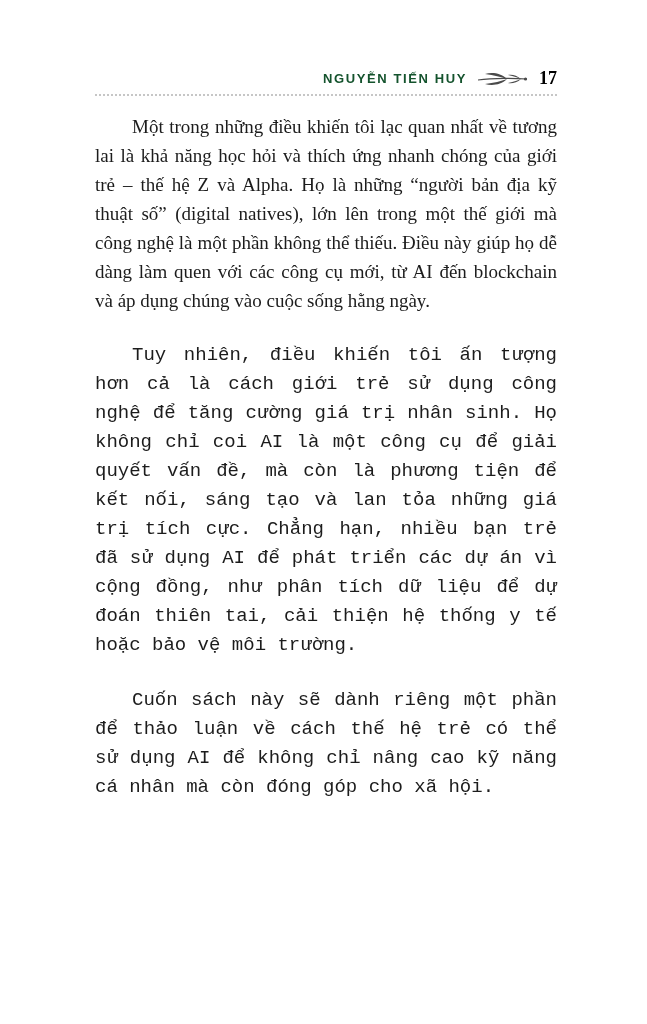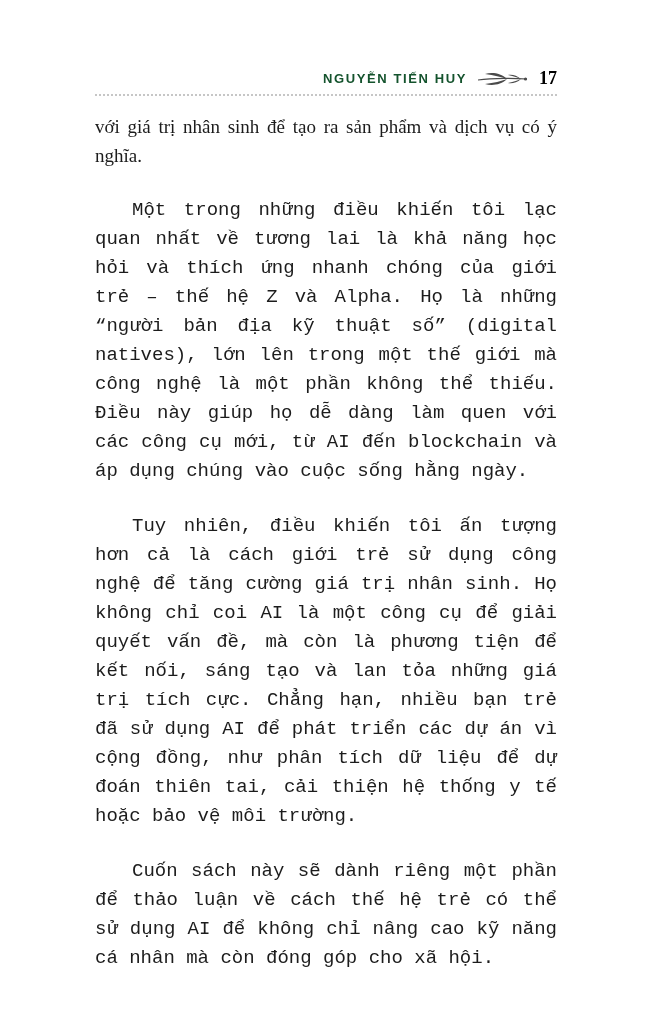--- a/index.html
+++ b/index.html
@@ -89,19 +89,18 @@
         <path d="M44 8 C 40 12, 34 13, 31 12 C 37 11, 41 9, 44 8 Z" stroke="none"></path>
         <circle cx="48.5" cy="8" r="1.6" stroke="none"></circle>
       </g>
     </svg>
     <span class="pagenum">17</span>
   </div>
 
   <div class="rule"></div>
 
   <div class="content">
-    <p>với giá trị nhân sinh để tạo ra sản phẩm và dịch vụ có ý nghĩa.</p>
     <p class="indent">Một trong những điều khiến tôi lạc quan nhất về tương lai là khả năng học hỏi và thích ứng nhanh chóng của giới trẻ – thế hệ Z và Alpha. Họ là những “người bản địa kỹ thuật số” (digital natives), lớn lên trong một thế giới mà công nghệ là một phần không thể thiếu. Điều này giúp họ dễ dàng làm quen với các công cụ mới, từ AI đến blockchain và áp dụng chúng vào cuộc sống hằng ngày.</p>
     <p class="indent">Tuy nhiên, điều khiến tôi ấn tượng hơn cả là cách giới trẻ sử dụng công nghệ để tăng cường giá trị nhân sinh. Họ không chỉ coi AI là một công cụ để giải quyết vấn đề, mà còn là phương tiện để kết nối, sáng tạo và lan tỏa những giá trị tích cực. Chẳng hạn, nhiều bạn trẻ đã sử dụng AI để phát triển các dự án vì cộng đồng, như phân tích dữ liệu để dự đoán thiên tai, cải thiện hệ thống y tế hoặc bảo vệ môi trường.</p>
     <p class="indent">Cuốn sách này sẽ dành riêng một phần để thảo luận về cách thế hệ trẻ có thể sử dụng AI để không chỉ nâng cao kỹ năng cá nhân mà còn đóng góp cho xã hội.</p>
   </div>
 
 </div>
 
 </body></html>

